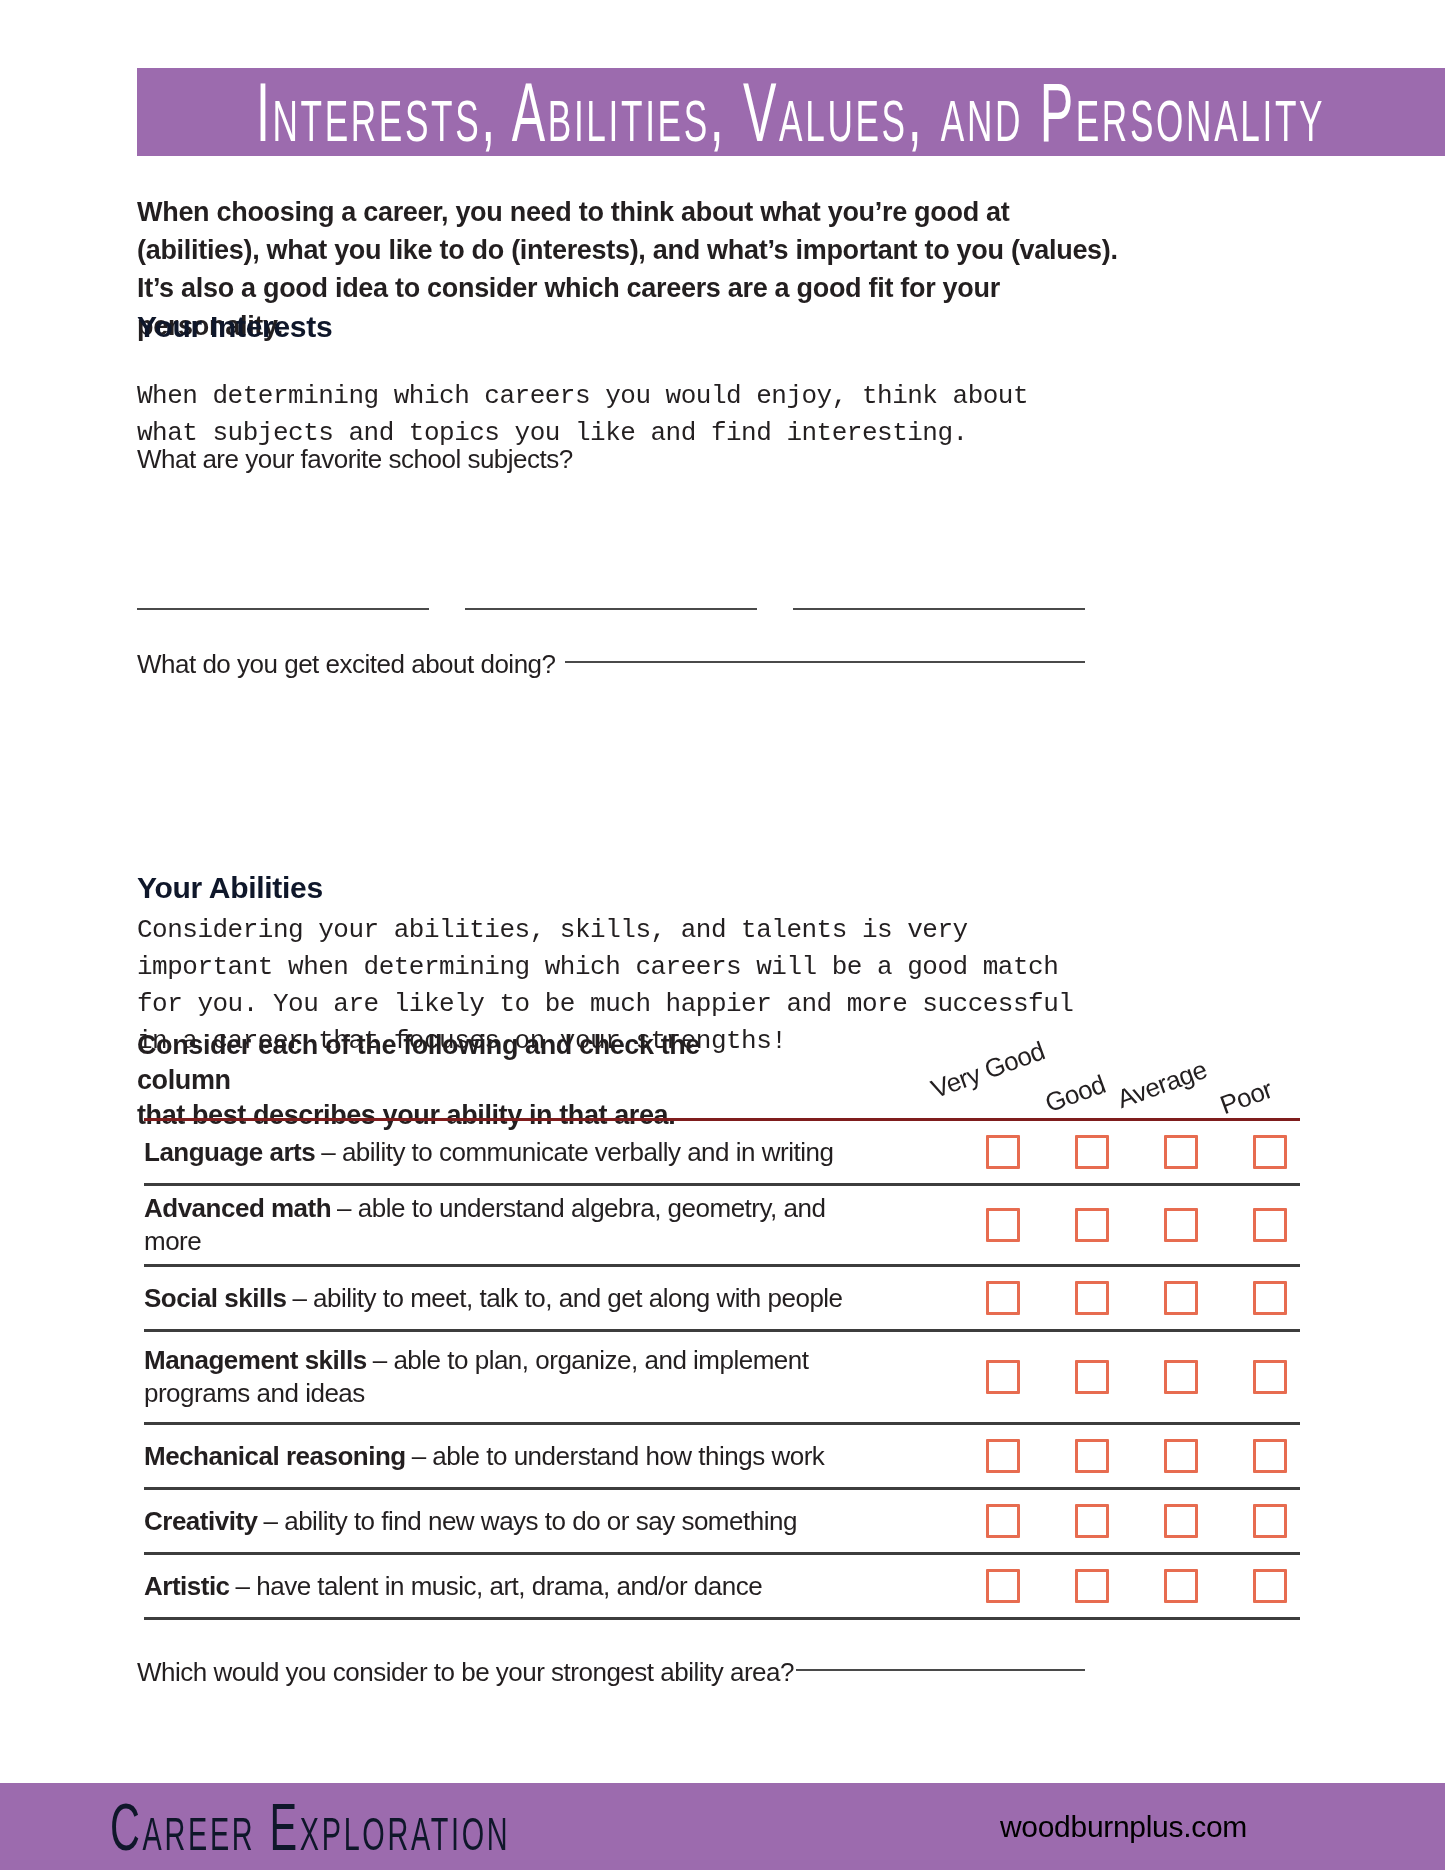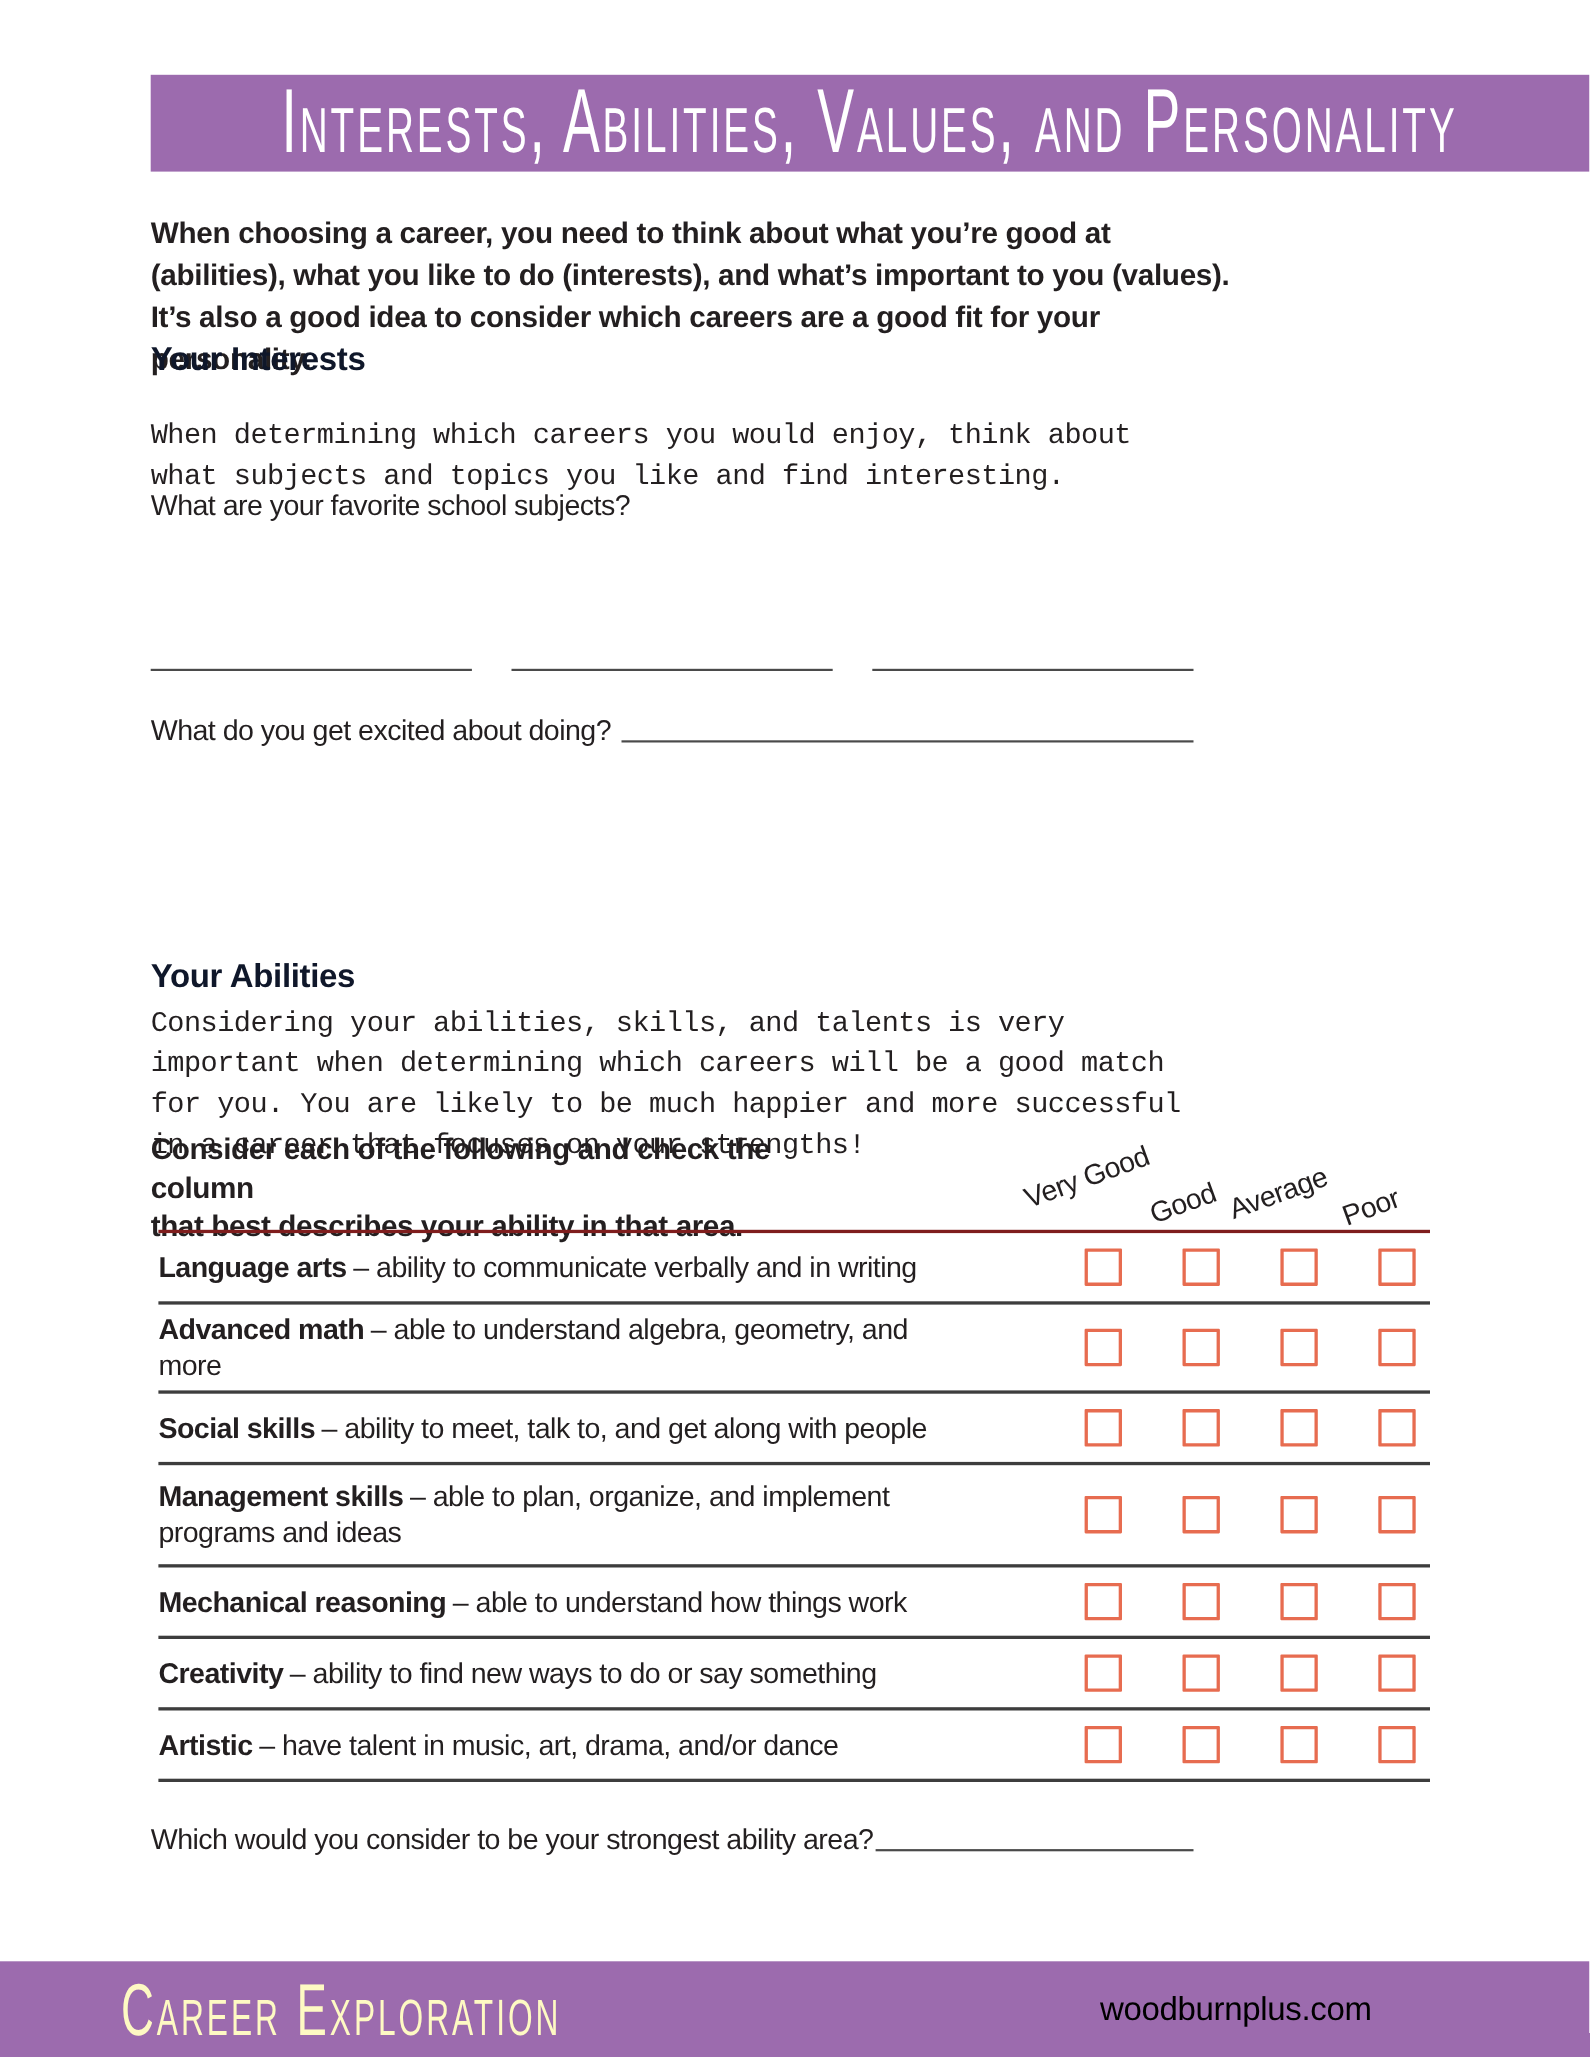--- a/index.html
+++ b/index.html
@@ -36,21 +36,21 @@
     position:absolute;left:137px;width:965px;
     font-size:26px;font-weight:400;line-height:37px;letter-spacing:-0.5px;font-family:Liberation Mono, monospace;
   }
   .p-interests{top:352px;}
   .p-abilities{top:886px;}
   .question{
     position:absolute;left:137px;width:948px;
     font-size:26px;font-weight:400;letter-spacing:-0.5px;line-height:32px;
   }
   .q-subjects{top:443px;}
-  .q-row{display:flex;align-items:flex-end;}
+  .q-row{display:flex;align-items:center;}
   .q-excited{top:648px;}
   .q-dreamed{top:714px;}
   .q-strongest{top:1656px;}
   .fill-line{flex:1;border-bottom:2.5px solid #4a4a4a;margin:0 0 5px 9px;height:0;}
   .q-strongest .fill-line{margin-left:2px;}
 
   .subject-lines{
     position:absolute;left:137px;top:578px;width:948px;height:32px;
     display:flex;gap:36px;
   }
@@ -91,21 +91,21 @@
     width:34px;height:34px;box-sizing:border-box;background:#ffffff;
     border:3px solid #e76c50;border-radius:1px;cursor:pointer;
   }
 
   
   .footer{
     position:absolute;left:0;bottom:0;width:1445px;height:87px;background:#9c6bae;
   }
   .footer-brand{
     position:absolute;left:110px;top:50%;transform:translateY(-50%);
-    color:#fef9c3;white-space:nowrap;line-height:1;
+    color:#0f172a;white-space:nowrap;line-height:1;
   }
   .footer-brand-inner{
     display:inline-block;font-variant:small-caps;font-size:46px;letter-spacing:3px;
     transform:scale(0.9,1.45);transform-origin:left center;
   }
   .footer-site{
     position:absolute;right:198px;top:50%;transform:translateY(-50%);
     color:#000000;font-size:30px;letter-spacing:-0.3px;
   }
 </style>

